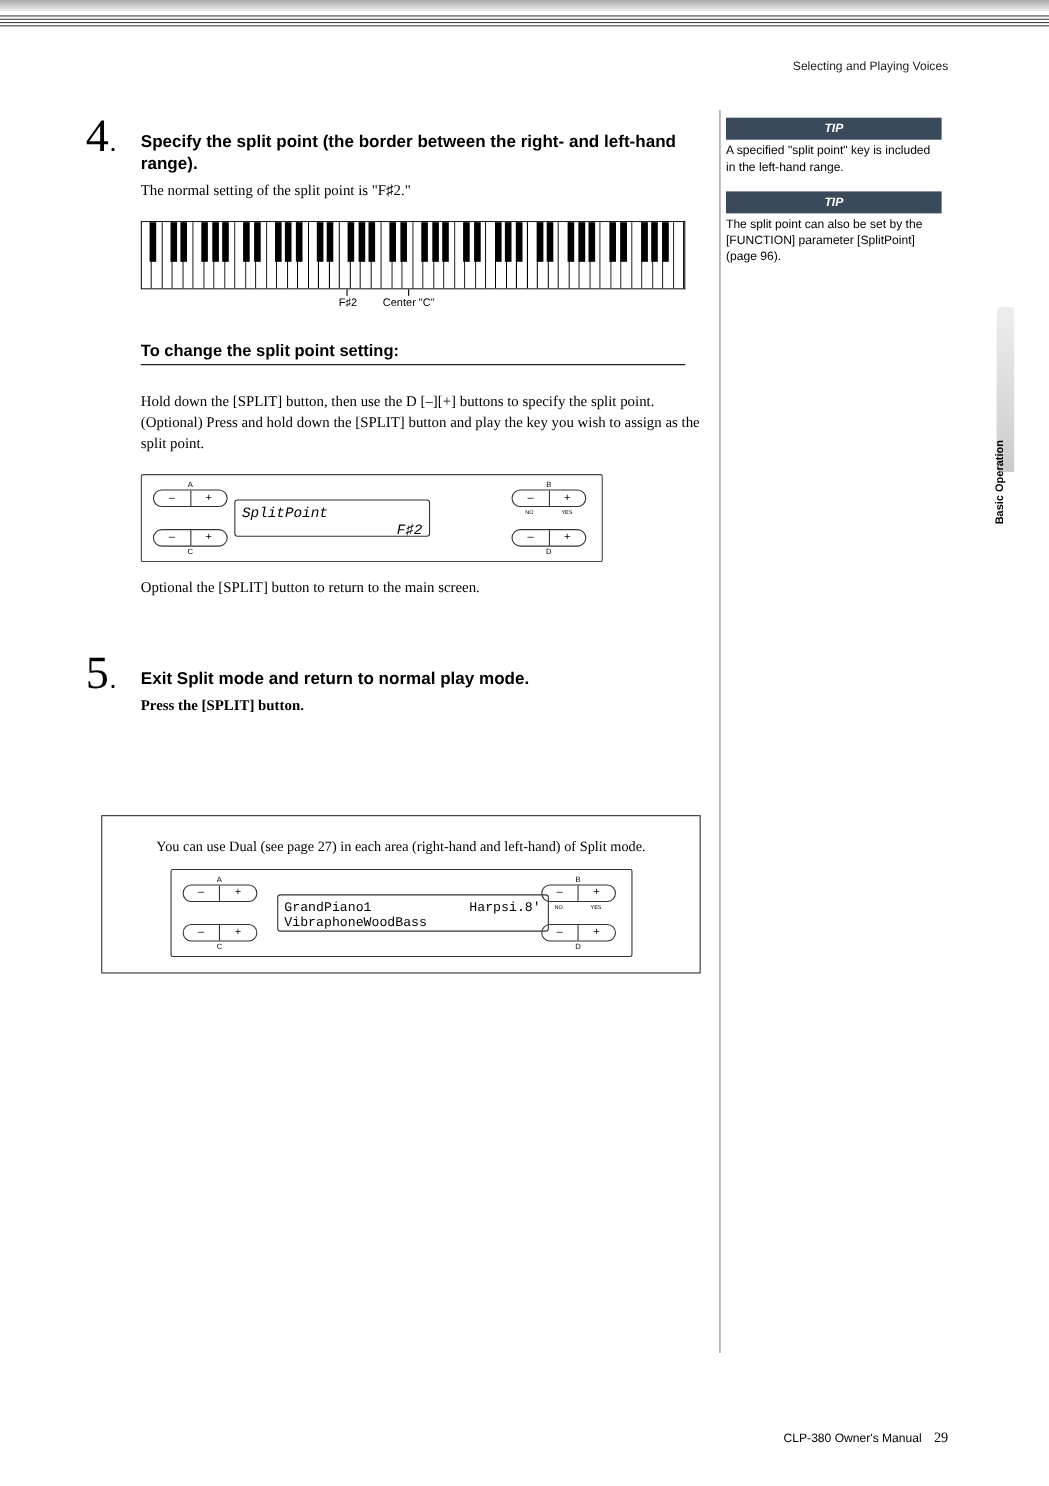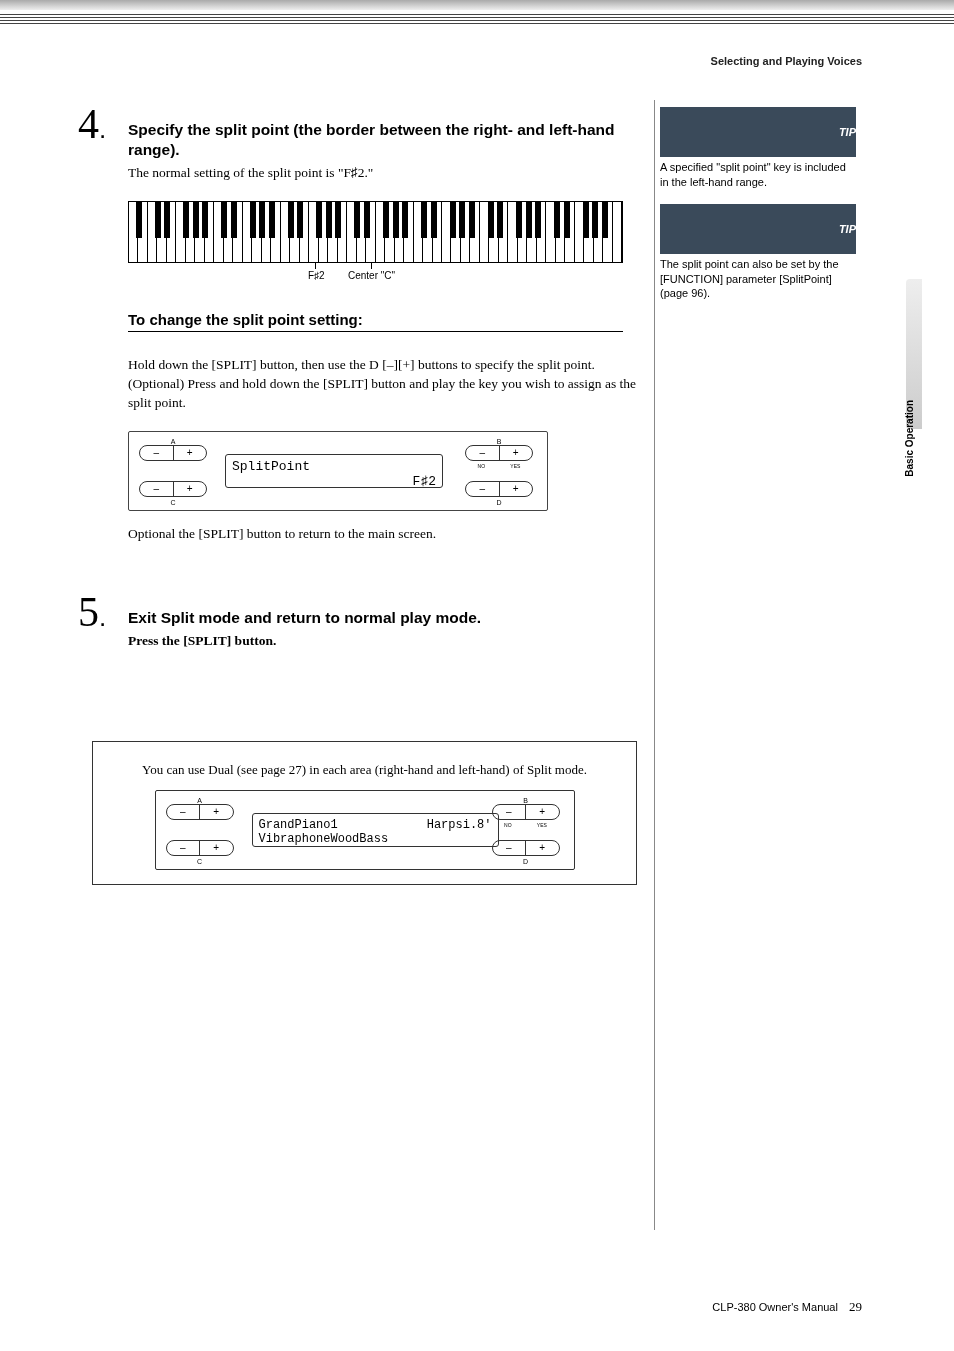--- a/index.html
+++ b/index.html
@@ -21,21 +21,21 @@
     left: 0; width: 954px;
   }
   .top-lines div {
     height: 1px; background: #444; margin-bottom: 2px;
   }
   .header-section {
     position: absolute;
     top: 55px;
     right: 92px;
     font-family: Arial, Helvetica, sans-serif;
-    font-weight: bold;
+    font-weight: normal;
     font-size: 11px;
     color: #222;
   }
   .main {
     position: absolute;
     top: 100px;
     left: 80px;
     width: 560px;
   }
   .step-num {
@@ -176,22 +176,22 @@
     left: 660px;
     width: 200px;
   }
   .tip-header {
     background: #3a4a5a;
     color: #fff;
     font-family: Arial, Helvetica, sans-serif;
     font-weight: bold;
     font-style: italic;
     font-size: 11px;
-    text-align: right;
-    padding: 19px 0;
+    text-align: center;
+    padding: 4px 0;
     width: 196px;
   }
   .tip-body {
     font-family: Arial, Helvetica, sans-serif;
     font-size: 11px;
     line-height: 1.35;
     margin-top: 3px;
     margin-bottom: 14px;
     width: 196px;
   }
@@ -383,21 +383,21 @@
           <div class="btn-half">+</div>
         </div>
     </div>
     <div class="btn-group" style="bottom:4px; left:10px">
       <div class="btn-pill">
           <div class="btn-half">–</div>
           <div class="btn-half">+</div>
         </div>
       <div class="btn-label">C</div>
     </div>
-    <div class="lcd" style="top:22px; left:96px; width:218px; height:34px;">
+    <div class="lcd" style="top:22px; left:84px; width:178px; height:34px;font-style:italic;">
       <div>SplitPoint</div>
       <div style="text-align:right">F♯2</div>
     </div>
     <div class="btn-group" style="top:6px; right:10px">
       <div class="btn-label">B</div>
       <div class="btn-pill">
           <div class="btn-half">–</div>
           <div class="btn-half">+</div>
         </div>
       <div class="btn-below">

